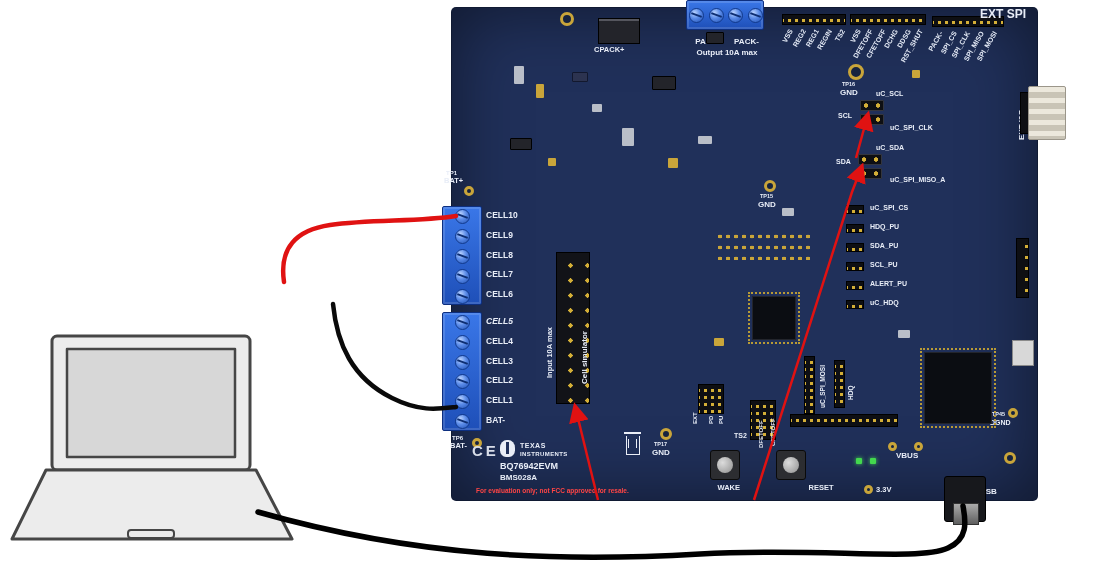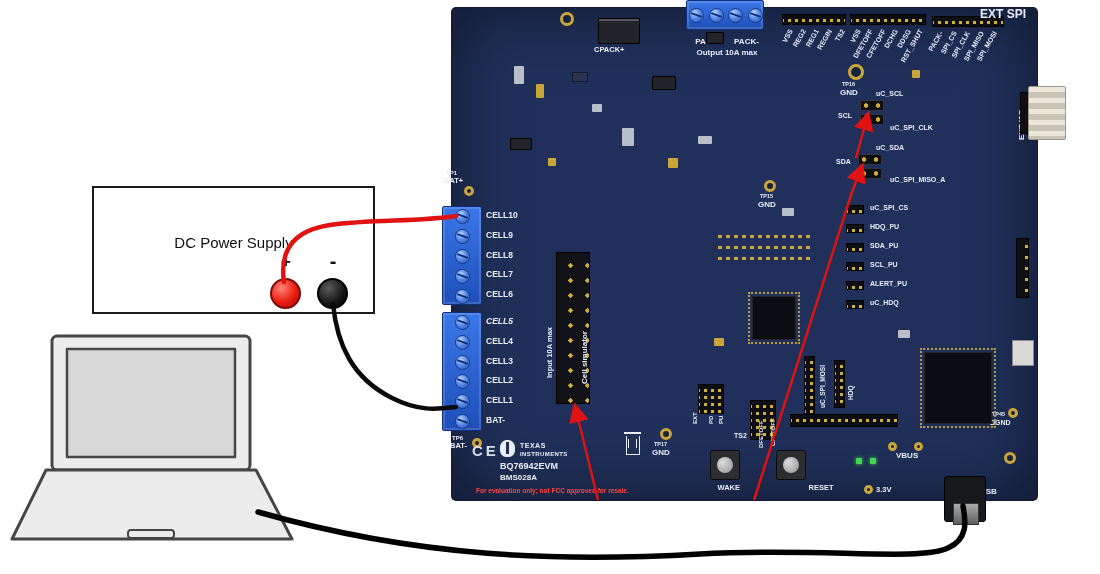--- a/index.html
+++ b/index.html
@@ -48,27 +48,20 @@
 
   .overlay { position:absolute; left:0; top:0; z-index:5; pointer-events:none; }
   .note { position:absolute; z-index:6; font-size:15px; line-height:18px; color:#000; text-align:center; }
   .redtxt { color:#ff4545; }
 </style>
 </head>
 <body>
 
 <div class="canvas">
 
-  <div class="psu">
-    <div class="psu-title">DC Power Supply</div>
-    <div class="sign" style="left:184px;top:64px;font-size:17px;">+</div>
-    <div class="sign" style="left:231px;top:62px;font-size:20px;">-</div>
-    <div class="term red" style="left:176px;top:90px;"></div>
-    <div class="term black" style="left:223px;top:90px;"></div>
-  </div>
 
   <div class="board">
 
     <div class="tblk" style="left:234px;top:-8px;width:78px;height:30px;">
       <div class="screw" style="left:2px;top:7px;"></div>
       <div class="screw" style="left:22px;top:7px;"></div>
       <div class="screw" style="left:41px;top:7px;"></div>
       <div class="screw" style="left:61px;top:7px;"></div>
     </div>
     <span class="silk" style="left:216px;top:30px;width:118px;text-align:center;font-size:8px;word-spacing:10px;">PACK+ PACK-</span>

